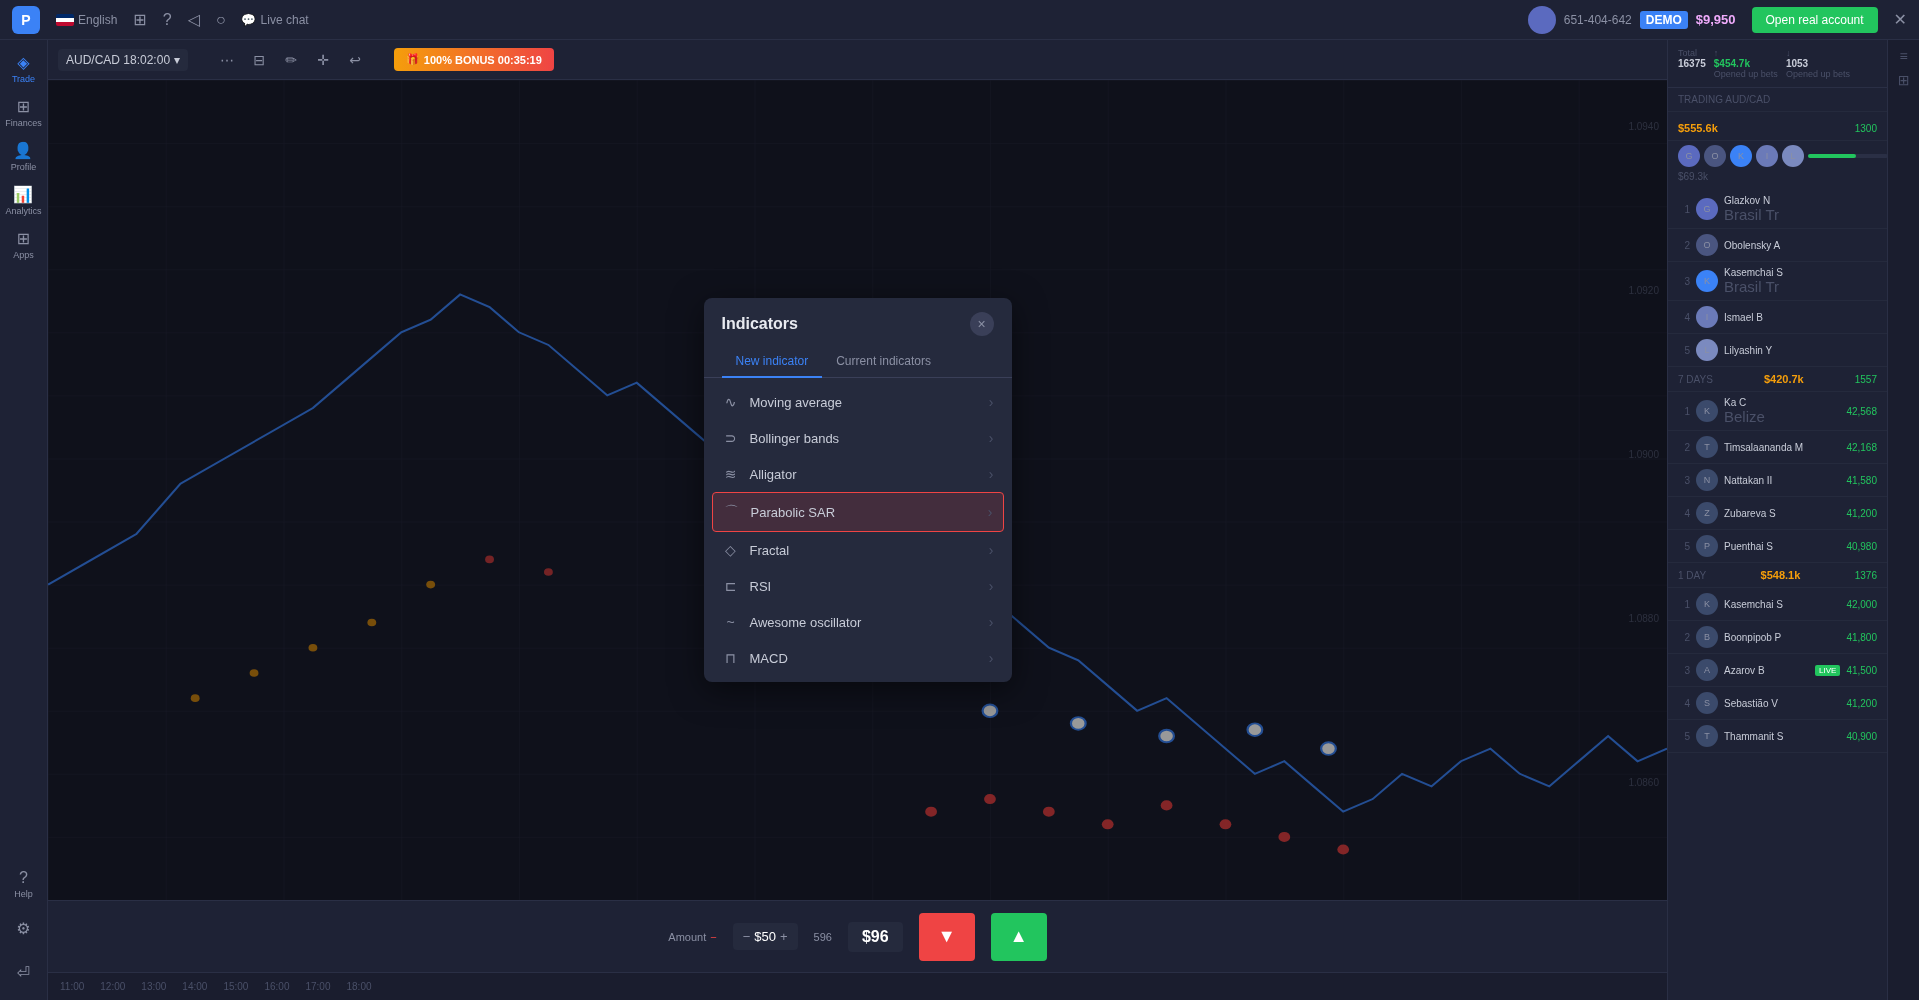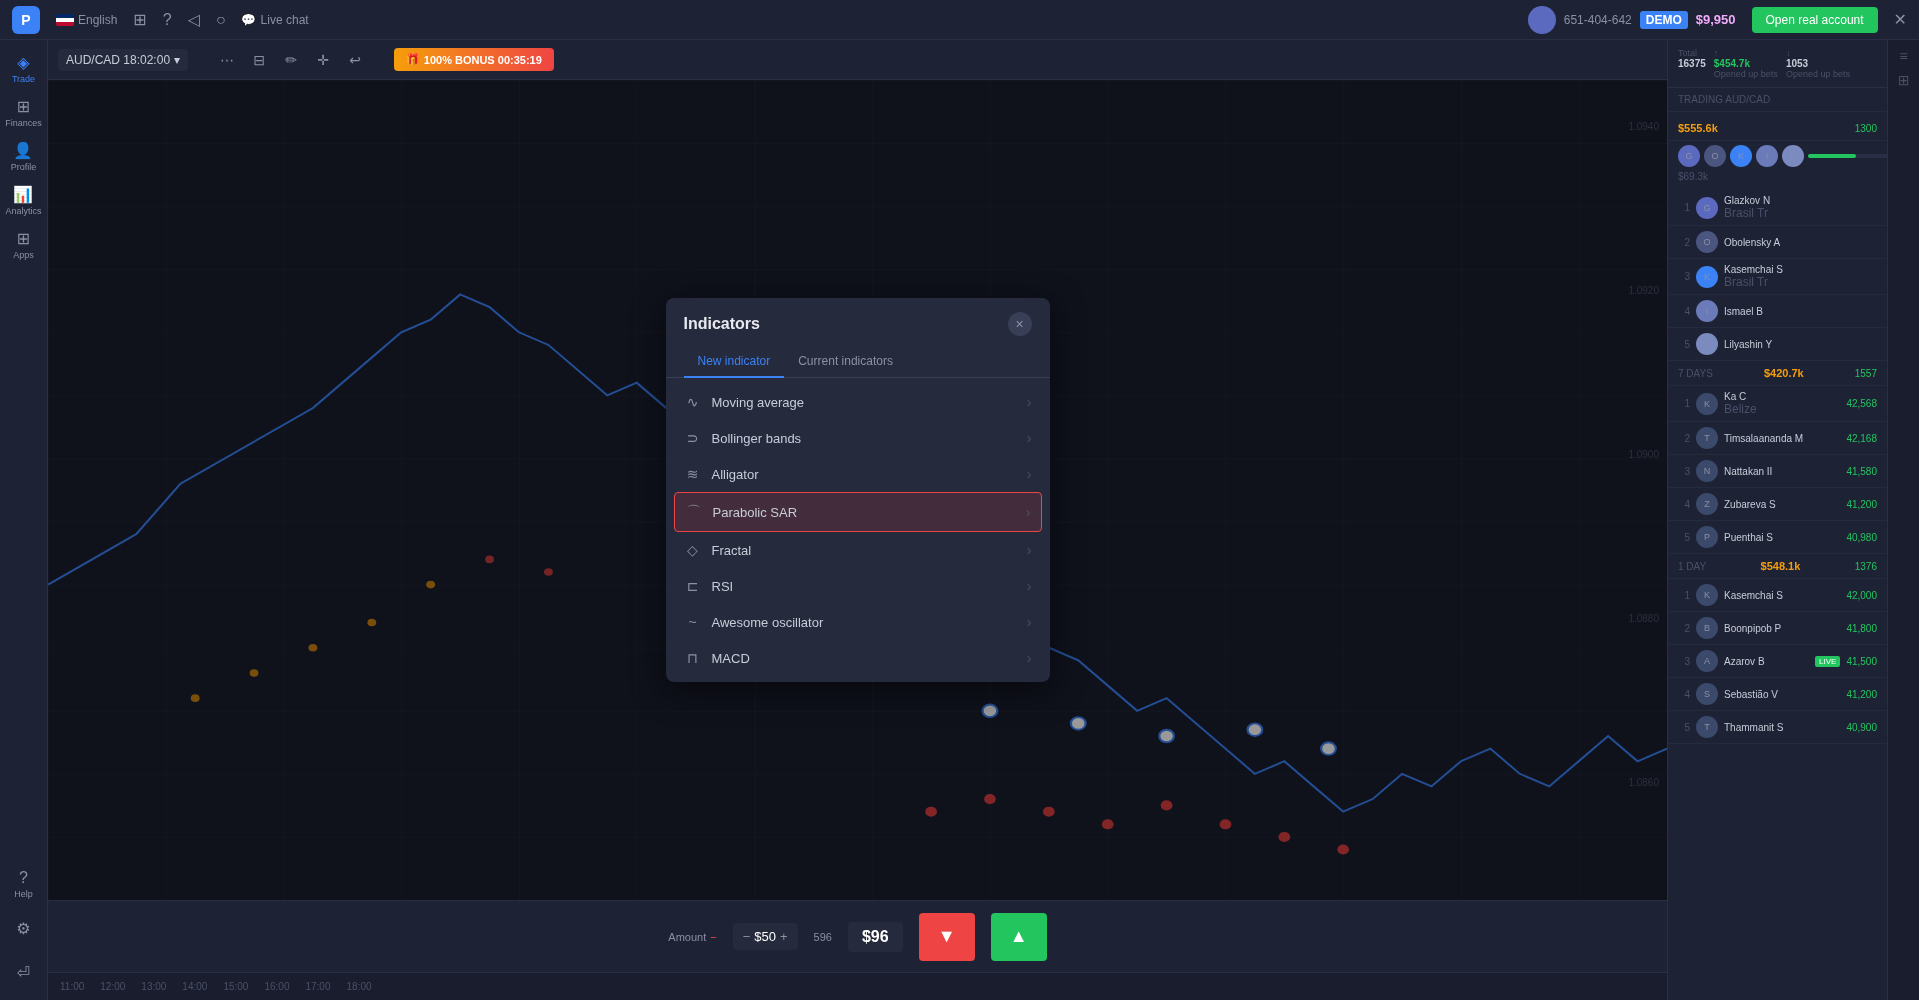--- a/index.html
+++ b/index.html
@@ -337,21 +337,21 @@
       flex-shrink: 0;
       font-size: 9px;
       display: flex;
       align-items: center;
       justify-content: center;
       color: #8b90a4;
       overflow: hidden;
     }
     .trader-info { flex: 1; min-width: 0; }
     .trader-name { font-size: 10px; color: #c8ccd8; white-space: nowrap; overflow: hidden; text-overflow: ellipsis; }
-    .trader-country { font-size: 12px; color: #4a5068; }
+    .trader-country { font-size: 15px; color: #4a5068; }
     .trader-amount { font-size: 10px; color: #22c55e; text-align: right; }
     .live-badge {
       background: #22c55e;
       color: white;
       font-size: 8px;
       padding: 1px 4px;
       border-radius: 2px;
     }
 
     
@@ -379,21 +379,21 @@
       display: flex;
       align-items: center;
       justify-content: center;
       z-index: 100;
     }
 
     
     .indicators-modal {
       background: #252a3d;
       border-radius: 8px;
-      width: 384px;
+      width: 308px;
       box-shadow: 0 8px 32px rgba(0,0,0,0.5);
       overflow: hidden;
     }
     .modal-header {
       display: flex;
       align-items: center;
       justify-content: space-between;
       padding: 14px 18px 0;
     }
     .modal-title {

